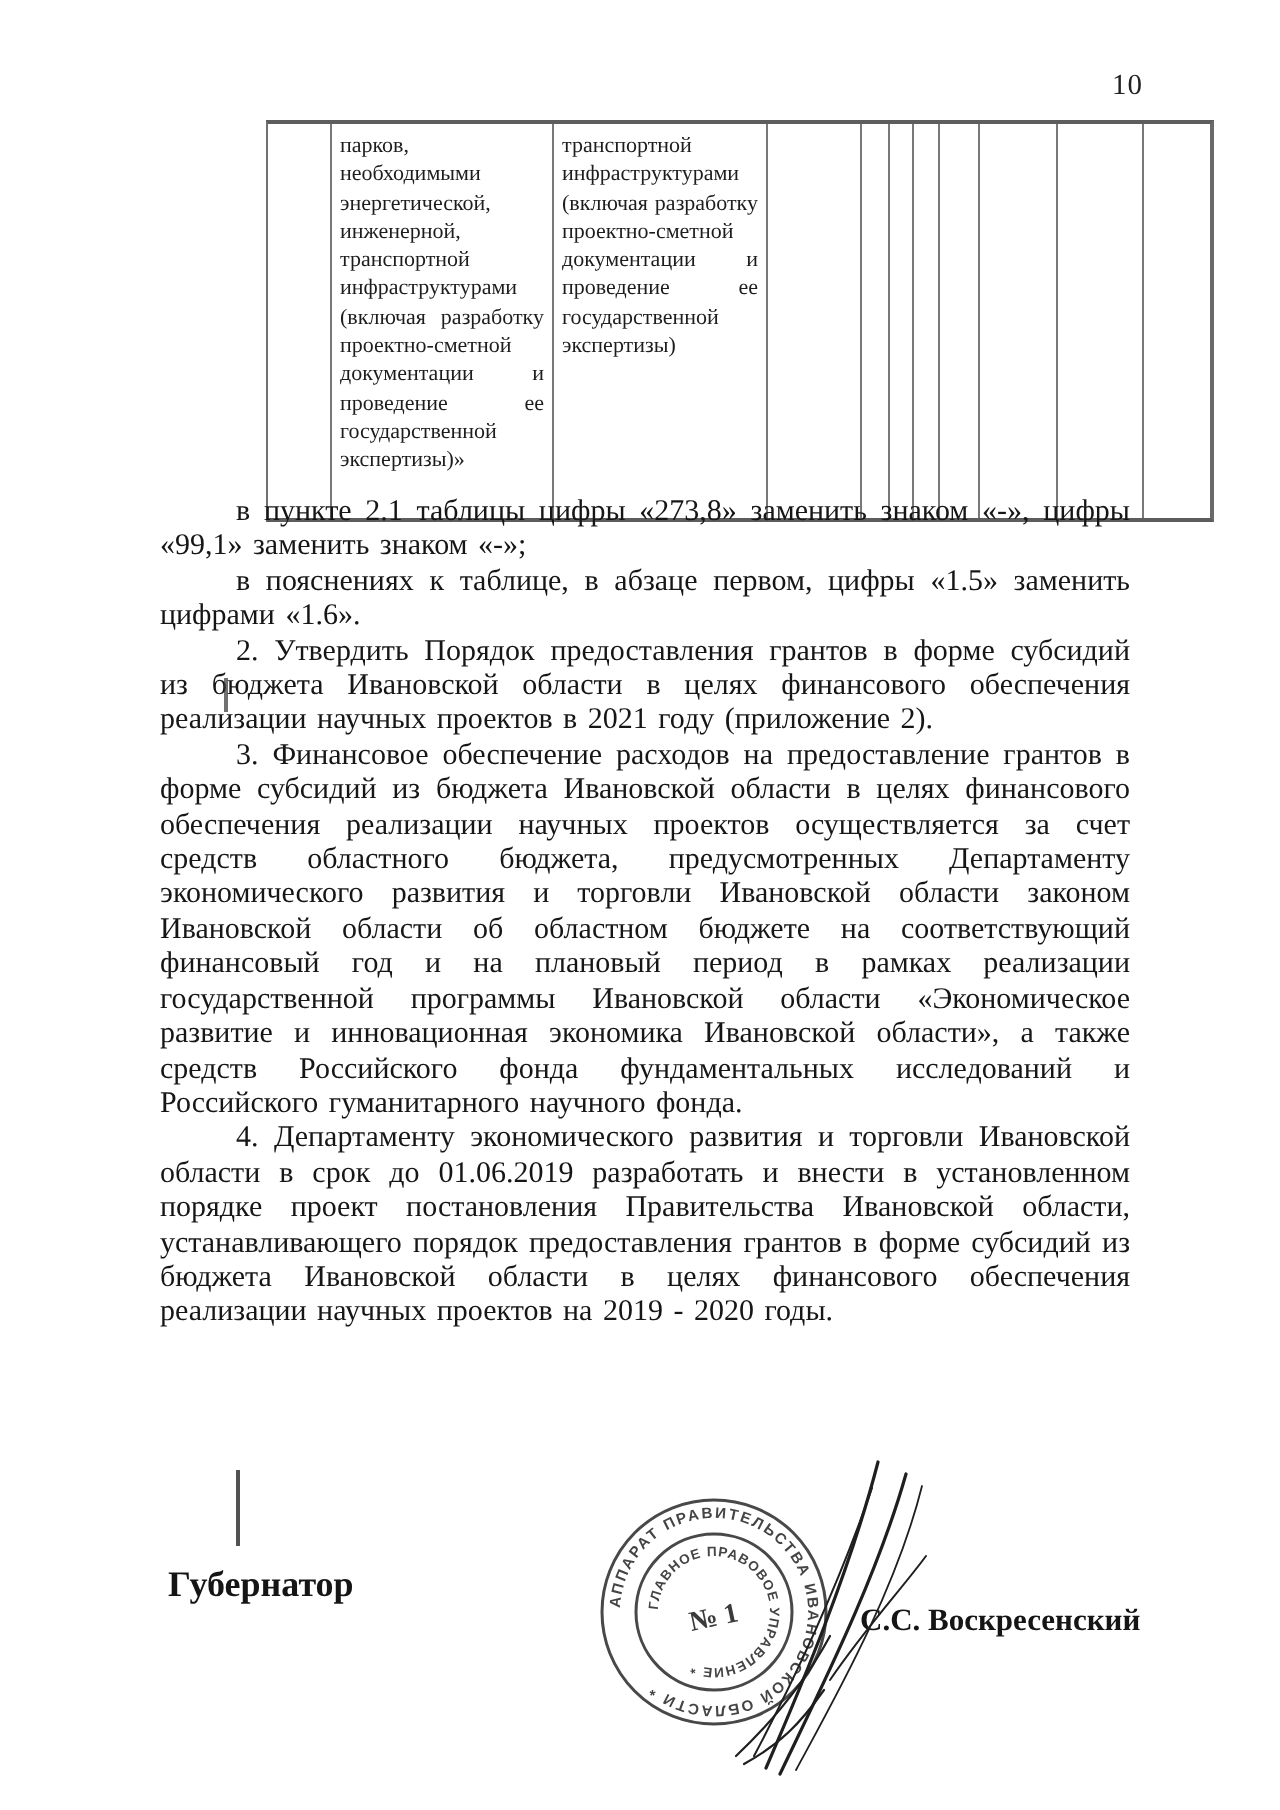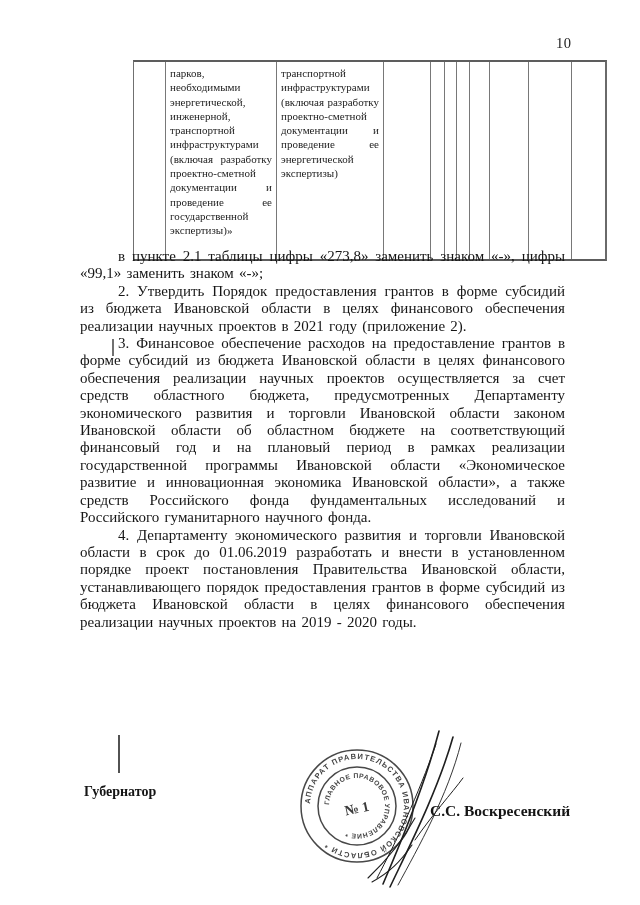--- a/index.html
+++ b/index.html
@@ -34,21 +34,21 @@
   }
   
   .body-text{position:absolute;left:80px;top:248px;width:485px;}
   .body-text p{
     margin:0;font-size:15px;line-height:17.4px;
     text-align:justify;text-indent:38px;word-spacing:1.5px;color:#161616;
   }
   
   .sig-title{
     position:absolute;left:84px;top:781px;
-    font-size:14px;font-weight:700;line-height:22.5px;color:#151515;
+    font-size:18px;font-weight:700;line-height:22.5px;color:#151515;
   }
   .sig-name{
     position:absolute;left:430px;top:802px;
     font-size:15.5px;font-weight:700;color:#151515;font-family:Liberation Serif, serif;
   }
   
   .artifact{position:absolute;background:#343434;}
   .artifact.a1{left:118px;top:735px;width:2px;height:38px;opacity:.85;}
   .artifact.a2{left:112px;top:339px;width:1.7px;height:17px;opacity:.7;}
   
@@ -64,33 +64,34 @@
   .sig-stroke{fill:none;stroke:#1f1f1f;stroke-linecap:round;}
 </style>
 </head>
 <body>
 
 <div class="page-number">10</div>
 
 <div class="doc-table">
   <div class="cell c0"></div>
   <div class="cell c1 textcell">парков, необходимыми энергетической, инженерной, транспортной инфраструктурами (включая разработку проектно‑сметной документации и проведение ее государственной экспертизы)»</div>
-  <div class="cell c2 textcell">транспортной инфраструктурами (включая разработку проектно‑сметной документации и проведение ее энергетической экспертизы)</div>
+  <div class="cell c2 textcell">транспортной инфраструктурами (включая разработку проектно‑сметной документации и проведение ее государственной экспертизы)</div>
   <div class="cell c3"></div>
   <div class="cell c4"></div>
   <div class="cell c5"></div>
   <div class="cell c6"></div>
   <div class="cell c7"></div>
   <div class="cell c8"></div>
   <div class="cell c9"></div>
   <div class="cell c10"></div>
 </div>
 
 <div class="body-text">
   <p>в пункте 2.1 таблицы цифры «273,8» заменить знаком «-», цифры «99,1» заменить знаком «-»;</p>
+  <p>в пояснениях к таблице, в абзаце первом, цифры «1.5» заменить цифрами «1.6».</p>
   <p>2. Утвердить Порядок предоставления грантов в форме субсидий из бюджета Ивановской области в целях финансового обеспечения реализации научных проектов в 2021 году (приложение 2).</p>
   <p>3. Финансовое обеспечение расходов на предоставление грантов в форме субсидий из бюджета Ивановской области в целях финансового обеспечения реализации научных проектов осуществляется за счет средств областного бюджета, предусмотренных Департаменту экономического развития и торговли Ивановской области законом Ивановской области об областном бюджете на соответствующий финансовый год и на плановый период в рамках реализации государственной программы Ивановской области «Экономическое развитие и инновационная экономика Ивановской области», а также средств Российского фонда фундаментальных исследований и Российского гуманитарного научного фонда.</p>
   <p>4. Департаменту экономического развития и торговли Ивановской области в срок до 01.06.2019 разработать и внести в установленном порядке проект постановления Правительства Ивановской области, устанавливающего порядок предоставления грантов в форме субсидий из бюджета Ивановской области в целях финансового обеспечения реализации научных проектов на 2019 - 2020 годы.</p>
 </div>
 
 <div class="artifact a1"></div>
 <div class="artifact a2"></div>
 
 <div class="sig-title">
   <div>Губернатор</div>

